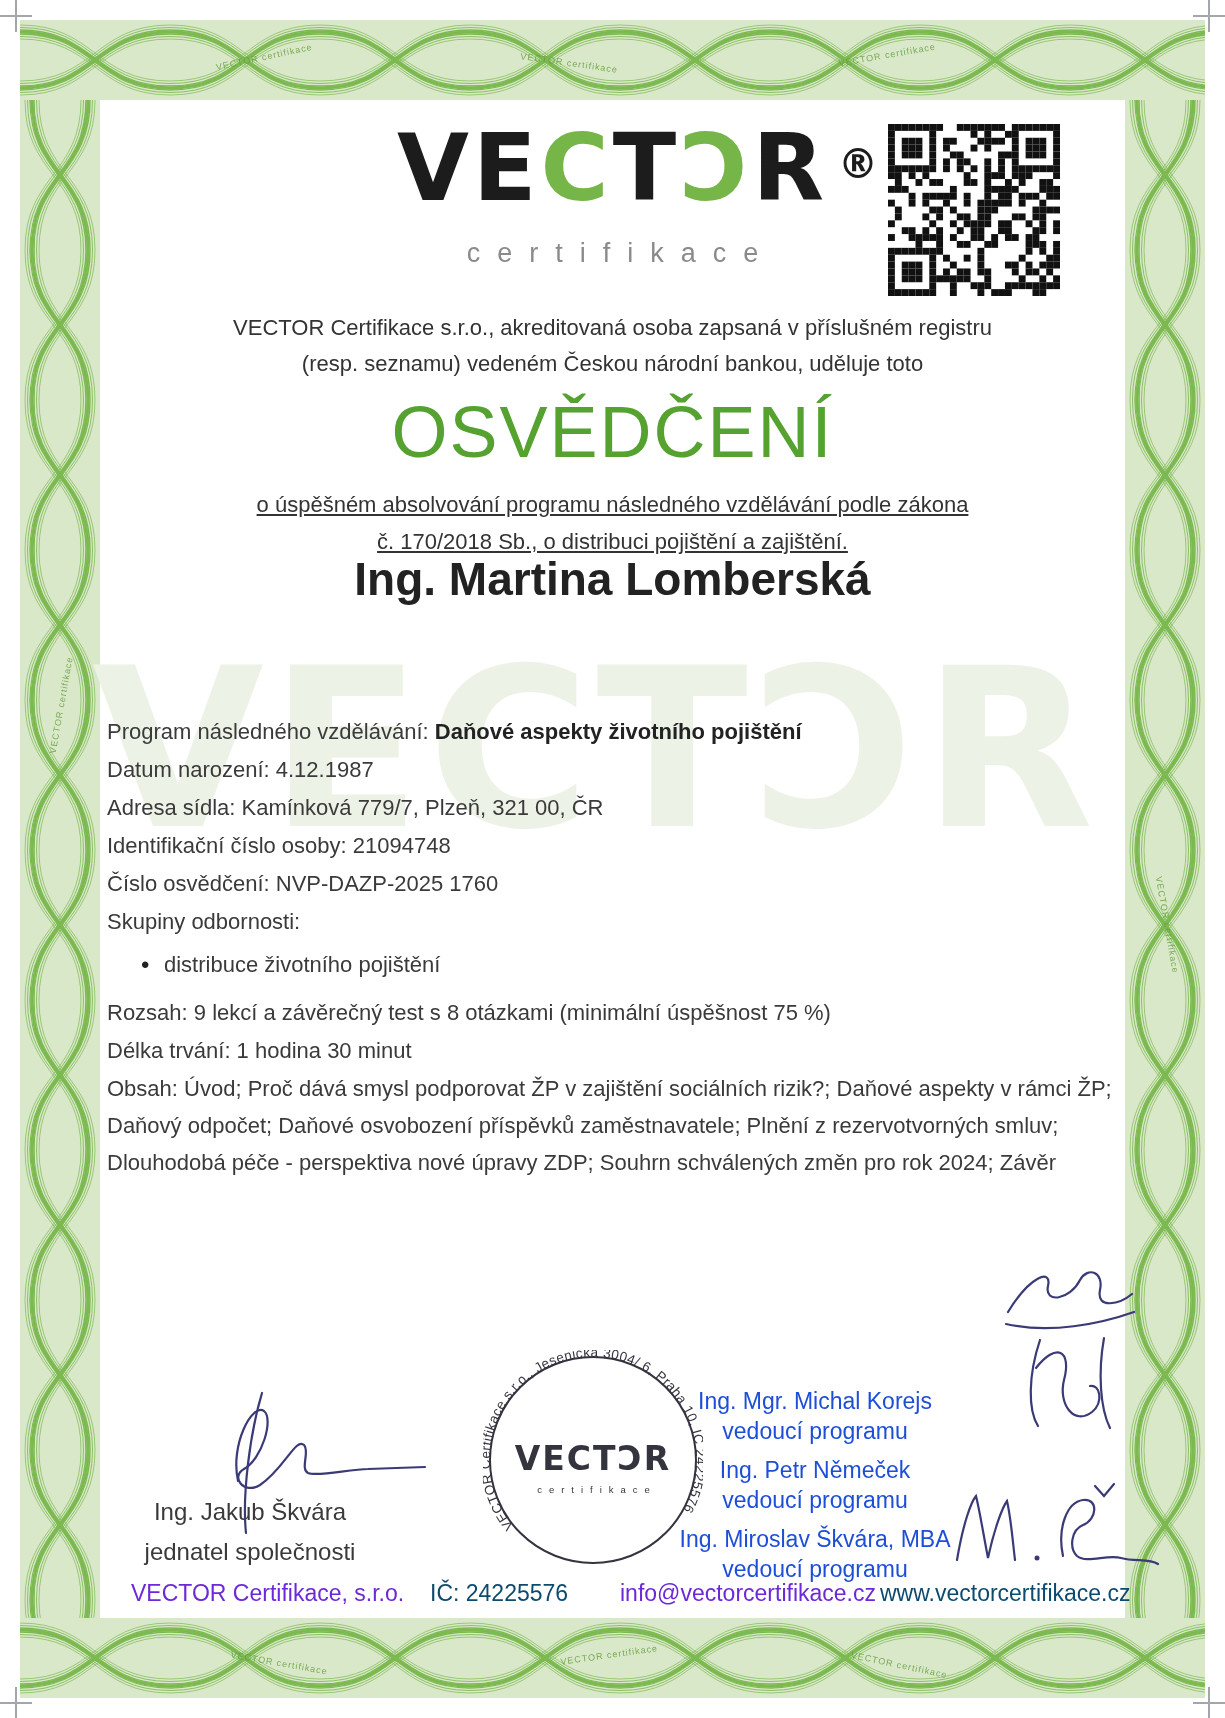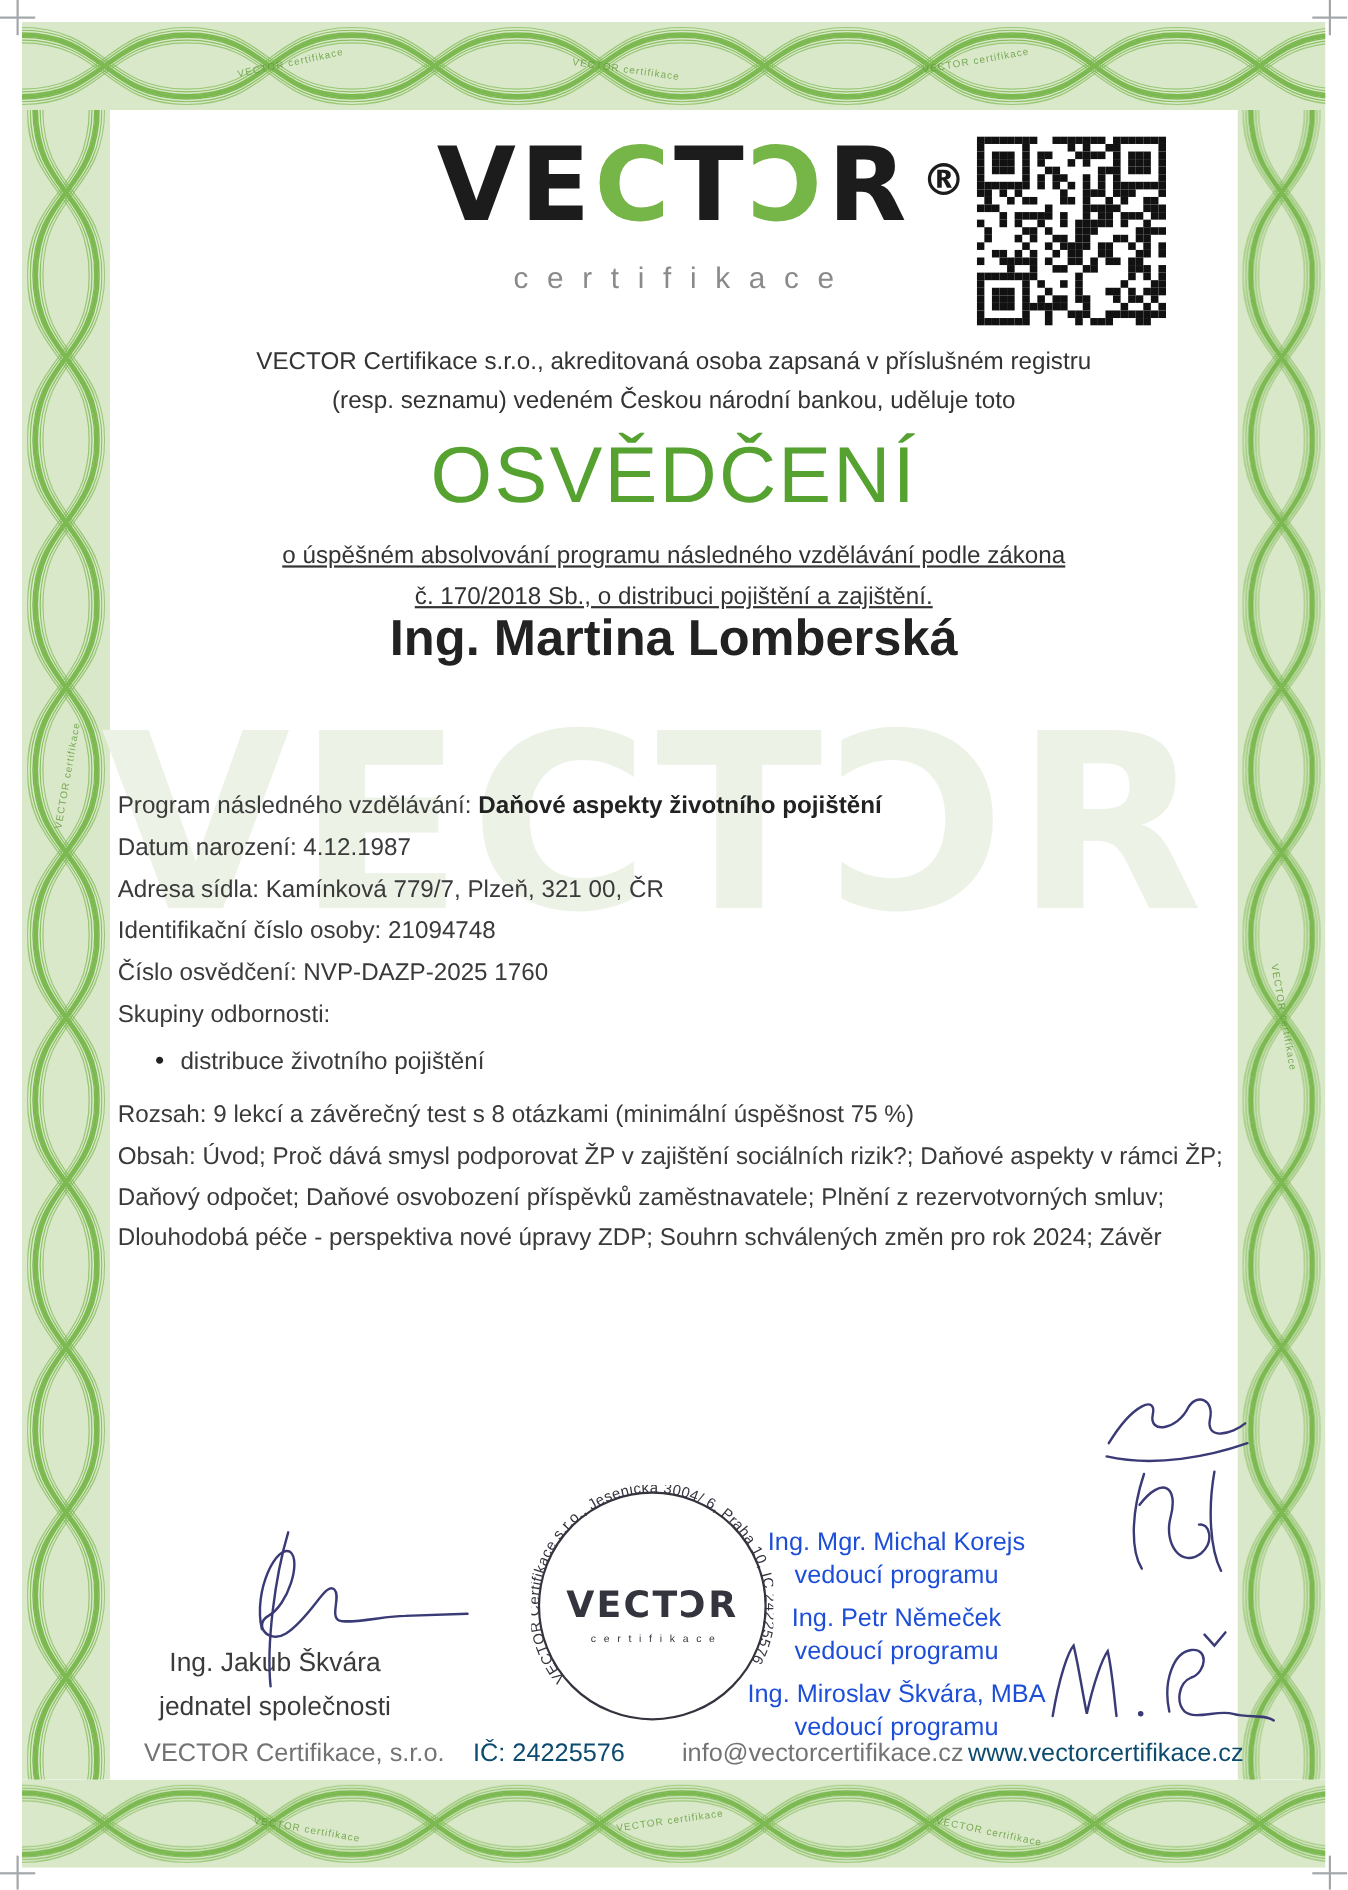--- a/index.html
+++ b/index.html
@@ -55,21 +55,21 @@
                  font-size:23px;color:#1d4ed8;z-index:2;}
   .signer-block{line-height:30px;margin-bottom:9px;}
   .stamp{position:absolute;left:483px;top:1350px;z-index:2;}
   .stamp text{fill:#34343f;}
   .st-ring{font-size:13.5px;letter-spacing:.4px;font-family:"Liberation Sans",sans-serif;}
   .st-logo{font-family:"DejaVu Sans","Liberation Sans",sans-serif;font-weight:bold;font-size:33px;letter-spacing:2px;}
   .st-sub{font-size:9.5px;letter-spacing:7px;}
 
   
   .footer-item{position:absolute;top:1578px;font-size:23px;line-height:30px;z-index:2;white-space:nowrap;}
-  .f-green{color:#737373;}
+  .f-green{color:#6d28d9;}
   .f-dark{color:#0c4a6e;}
 </style>
 </head>
 <body>
 
 <div class="page">
 
   <svg width="0" height="0" style="position:absolute" aria-hidden="true">
     <defs>
       <path id="rib" d="M0,12 C75,12 75,68 150,68 C225,68 225,12 300,12" fill="none"></path>
@@ -471,20 +471,21 @@
 
   <div class="details">
     <div class="dline"><span>Program následného vzdělávání: </span><b>Daňové aspekty životního pojištění</b></div>
     <div class="dline">Datum narození: 4.12.1987</div>
     <div class="dline">Adresa sídla: Kamínková 779/7, Plzeň, 321 00, ČR</div>
     <div class="dline">Identifikační číslo osoby: 21094748</div>
     <div class="dline">Číslo osvědčení: NVP-DAZP-2025 1760</div>
     <div class="dline">Skupiny odbornosti:</div>
     <div class="bullet-line">distribuce životního pojištění</div>
     <div class="dline">Rozsah: 9 lekcí a závěrečný test s 8 otázkami (minimální úspěšnost 75 %)</div>
+    <div class="dline">Délka trvání: 1 hodina 30 minut</div>
     <div class="obsah">Obsah: Úvod; Proč dává smysl podporovat ŽP v zajištění sociálních rizik?; Daňové aspekty v rámci ŽP; Daňový odpočet; Daňové osvobození příspěvků zaměstnavatele; Plnění z rezervotvorných smluv; Dlouhodobá péče - perspektiva nové úpravy ZDP; Souhrn schválených změn pro rok 2024; Závěr</div>
   </div>
 
   <svg class="sig" style="left:200px;top:1385px" width="240" height="150" viewBox="0 0 240 150">
     <path d="M62,8 C50,48 42,110 46,148"></path>
     <path d="M38,96 C30,60 52,18 64,26 C74,34 62,74 44,84 C30,92 44,110 60,100 C84,84 96,52 104,60 C110,66 100,84 108,88 C118,92 150,84 168,84 L225,82"></path>
   </svg>
   <div class="left-signer">
     <div>Ing. Jakub Škvára</div>
     <div>jednatel společnosti</div>

